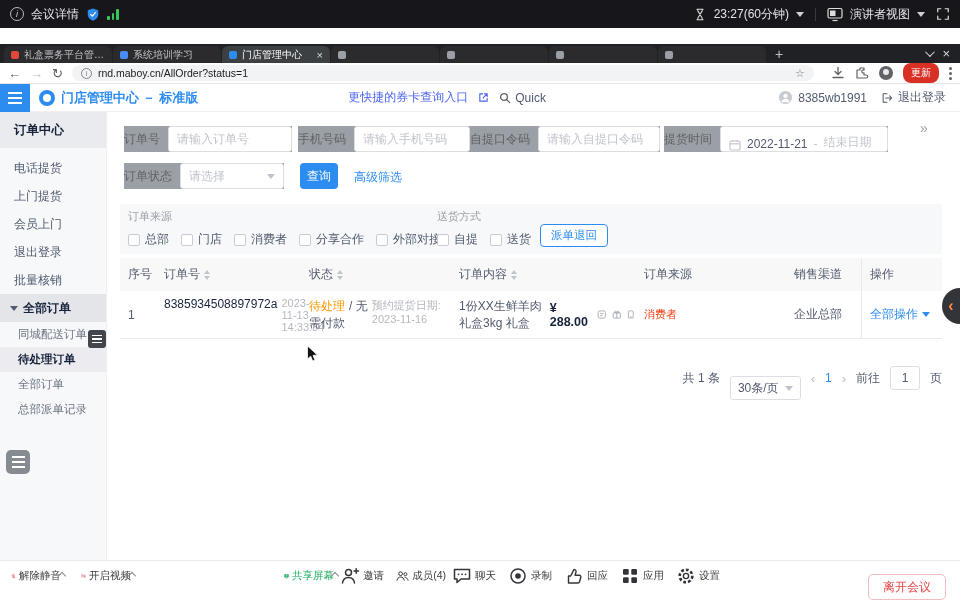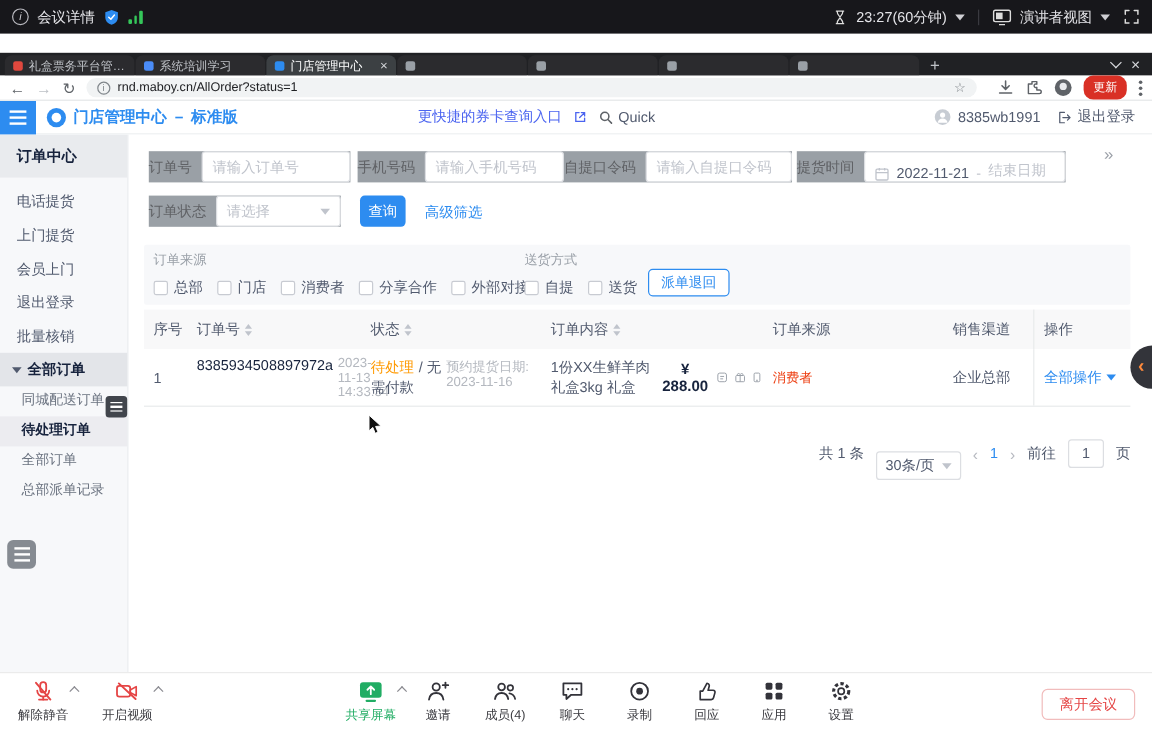--- a/index.html
+++ b/index.html
@@ -96,21 +96,21 @@
   .cw1{width:36px}.cw2{width:145px}.cw3{width:150px}.cw4{width:185px}.cw5{width:150px}.cw6{width:75px}
   .cw7{width:81px; border-left:1px solid #e8eaec; }
   .sortc { display:inline-flex; flex-direction:column; gap:2px; margin-left:4px; }
   .sortc i { width:0; height:0; border-left:3.5px solid transparent; border-right:3.5px solid transparent; display:block; }
   .sortc .u { border-bottom:4px solid #c0c4cc; }
   .sortc .d { border-top:4px solid #c0c4cc; }
   .two { display:flex; flex-direction:row; justify-content:center; gap:4px; }
   .sub { color:#b4b8bf; font-size:11px; }
   .st { color:#ff9900; }
   .pay { color:#515a6e; margin-left:4px; }
-  .price-line { display:flex; align-items:center; gap:5px;text-align:center; }
+  .price-line { display:flex; align-items:center; gap:5px; }
   .price { font-weight:bold; color:#17233d; font-size:12.5px; }
   .mini-ic { color:#9aa0a8; }
   .src-tag { color:#ed4014; font-size:11px; }
   .action { color:#2d8cf0; display:flex; align-items:center; gap:4px; cursor:pointer; }
   .blue-caret { width:0; height:0; border-left:4px solid transparent; border-right:4px solid transparent; border-top:5px solid #2d8cf0; }
 
   .pager { position:absolute; left:12px; top:244px; width:822px; display:flex; justify-content:flex-end; align-items:center; gap:10px; font-size:12px; color:#515a6e; }
   .size-sel { height:24px; border:1px solid #dcdee2; border-radius:3px; display:flex; align-items:center; gap:6px; padding:0 7px;margin-top:20px; }
   .pg-arrow { color:#b6b9c0; font-size:13px; cursor:pointer; }
   .pg-num { color:#2d8cf0; cursor:pointer; }
@@ -123,21 +123,21 @@
   .annot1 i { width:10px; height:1.5px; background:#fff; display:block; }
   .annot2 { position:absolute; left:6px; top:450px; width:24px; height:24px; background:#868b92; border-radius:5px; display:flex; flex-direction:column; align-items:center; justify-content:center; gap:3px; z-index:40; cursor:pointer; }
   .annot2 i { width:13px; height:2px; background:#fff; display:block; }
   .side-handle { position:absolute; right:0; top:288px; width:18px; height:36px; background:#33343a; border-radius:18px 0 0 18px; display:flex; align-items:center; justify-content:center; color:#ff8a3c; font-size:16px; font-weight:bold; z-index:60; cursor:pointer; }
   .cursor { position:absolute; left:306px; top:345px; z-index:95; pointer-events:none; }
 
   
   .meetbar { position:absolute; left:0; top:560px; width:960px; height:50px; background:#fff; border-top:1px solid #ebebeb; z-index:80; }
   .mb-left { position:absolute; left:11px; top:5px; display:flex; gap:20px; }
   .mb-center { position:absolute; left:284px; top:5px; display:flex; gap:6px; }
-  .mb-item { width:50px; display:flex; flex-direction:column; align-items:center; gap:3px; position:relative; cursor:pointer; }
+  .mb-item { width:50px; display:flex; flex-direction:row; align-items:center; gap:3px; position:relative; cursor:pointer; }
   .mb-lb { font-size:10.5px; color:#3b3b40; white-space:nowrap; }
   .mb-lb.green { color:#21ad64; }
   .mb-caret { position:absolute; right:-4px; top:7px; width:6px; height:6px; border-top:1.5px solid #8a8a90; border-right:1.5px solid #8a8a90; transform:rotate(-45deg); }
   .leave-btn { position:absolute; right:14px; top:13px; width:78px; height:26px; background:#fff; border:1px solid #f1bcbc; color:#e54545; border-radius:5px; font-size:12px; font-family:inherit; display:flex; align-items:center; justify-content:center; cursor:pointer; }
 </style>
 </head>
 <body>
 
 <div class="topbar">
   <div class="tb-left">

